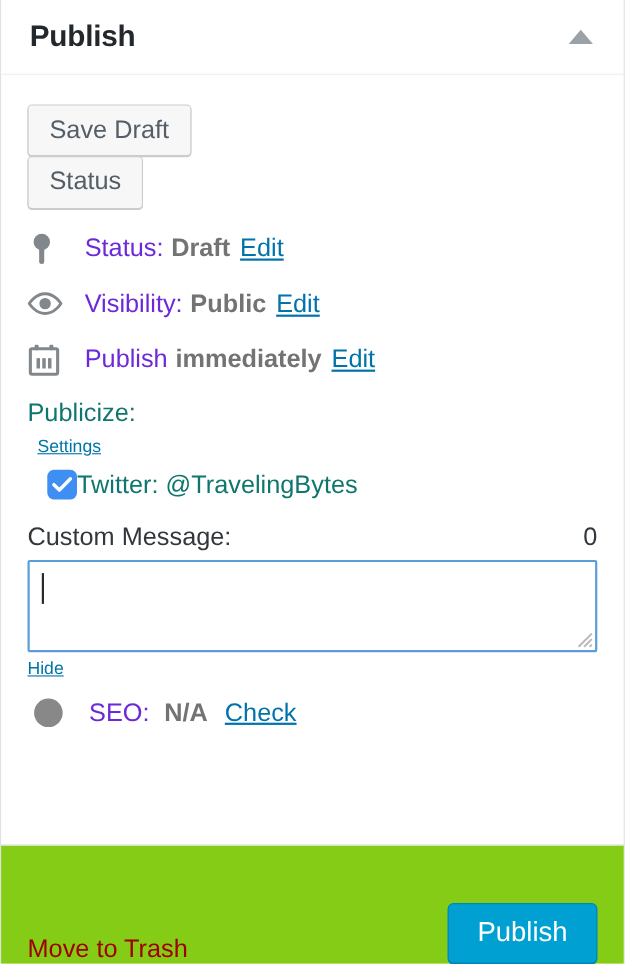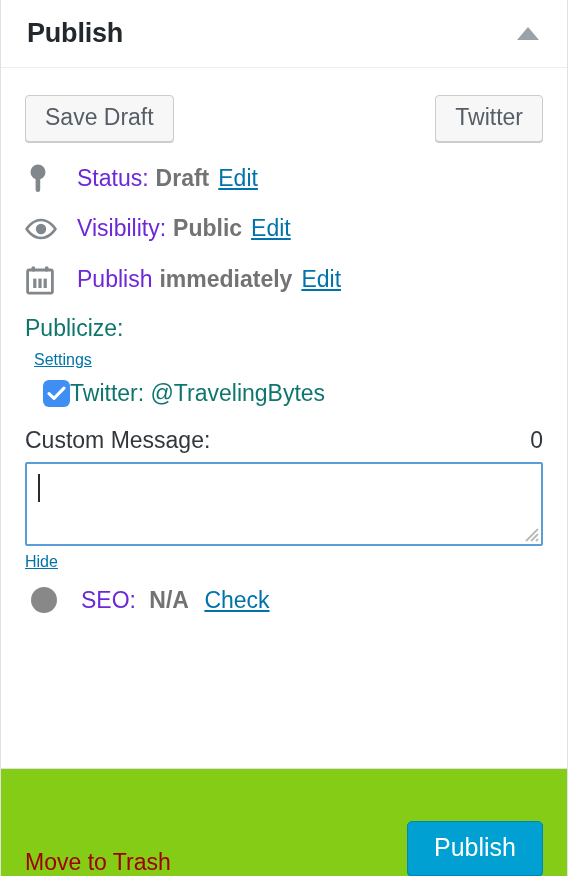--- a/index.html
+++ b/index.html
@@ -70,22 +70,23 @@
   .panel-body {
     flex: 1 1 auto;
     padding: 0 24px;
     box-sizing: border-box;
     position: relative;
   }
 
   .minor-actions {
     display: flex;
     justify-content: space-between;
-    align-items: flex-end;
+    align-items: flex-start;
     padding-top: 27px;
+    flex-direction: column;
   }
   .btn-secondary {
     font-family: "Liberation Sans", "DejaVu Sans", sans-serif;
     font-size: 23px;
     color: #555d66;
     background: #f7f7f7;
     border: 1px solid #cccccc;
     border-radius: 4px;
     padding: 9px 19px 11px 19px;
     line-height: 1.1;
@@ -279,21 +280,21 @@
     <div class="panel-title">Publish</div>
     <button class="toggle-btn">
       <span class="caret-up"></span>
     </button>
   </div>
 
   <div class="panel-body">
 
     <div class="minor-actions">
       <button class="btn-secondary">Save Draft</button>
-      <button class="btn-secondary">Twitter</button>
+      <button class="btn-secondary">Status</button>
     </div>
 
     <div class="misc-rows">
 
       <div class="misc-row">
         <span class="row-icon">
           <svg class="icon-svg" width="26" height="30" viewBox="0 0 26 30" aria-hidden="true">
             <circle cx="13" cy="9" r="7.5" fill="#82878c"></circle>
             <rect x="10.6" y="9" width="4.6" height="20" rx="2.3" fill="#82878c"></rect>
           </svg>

